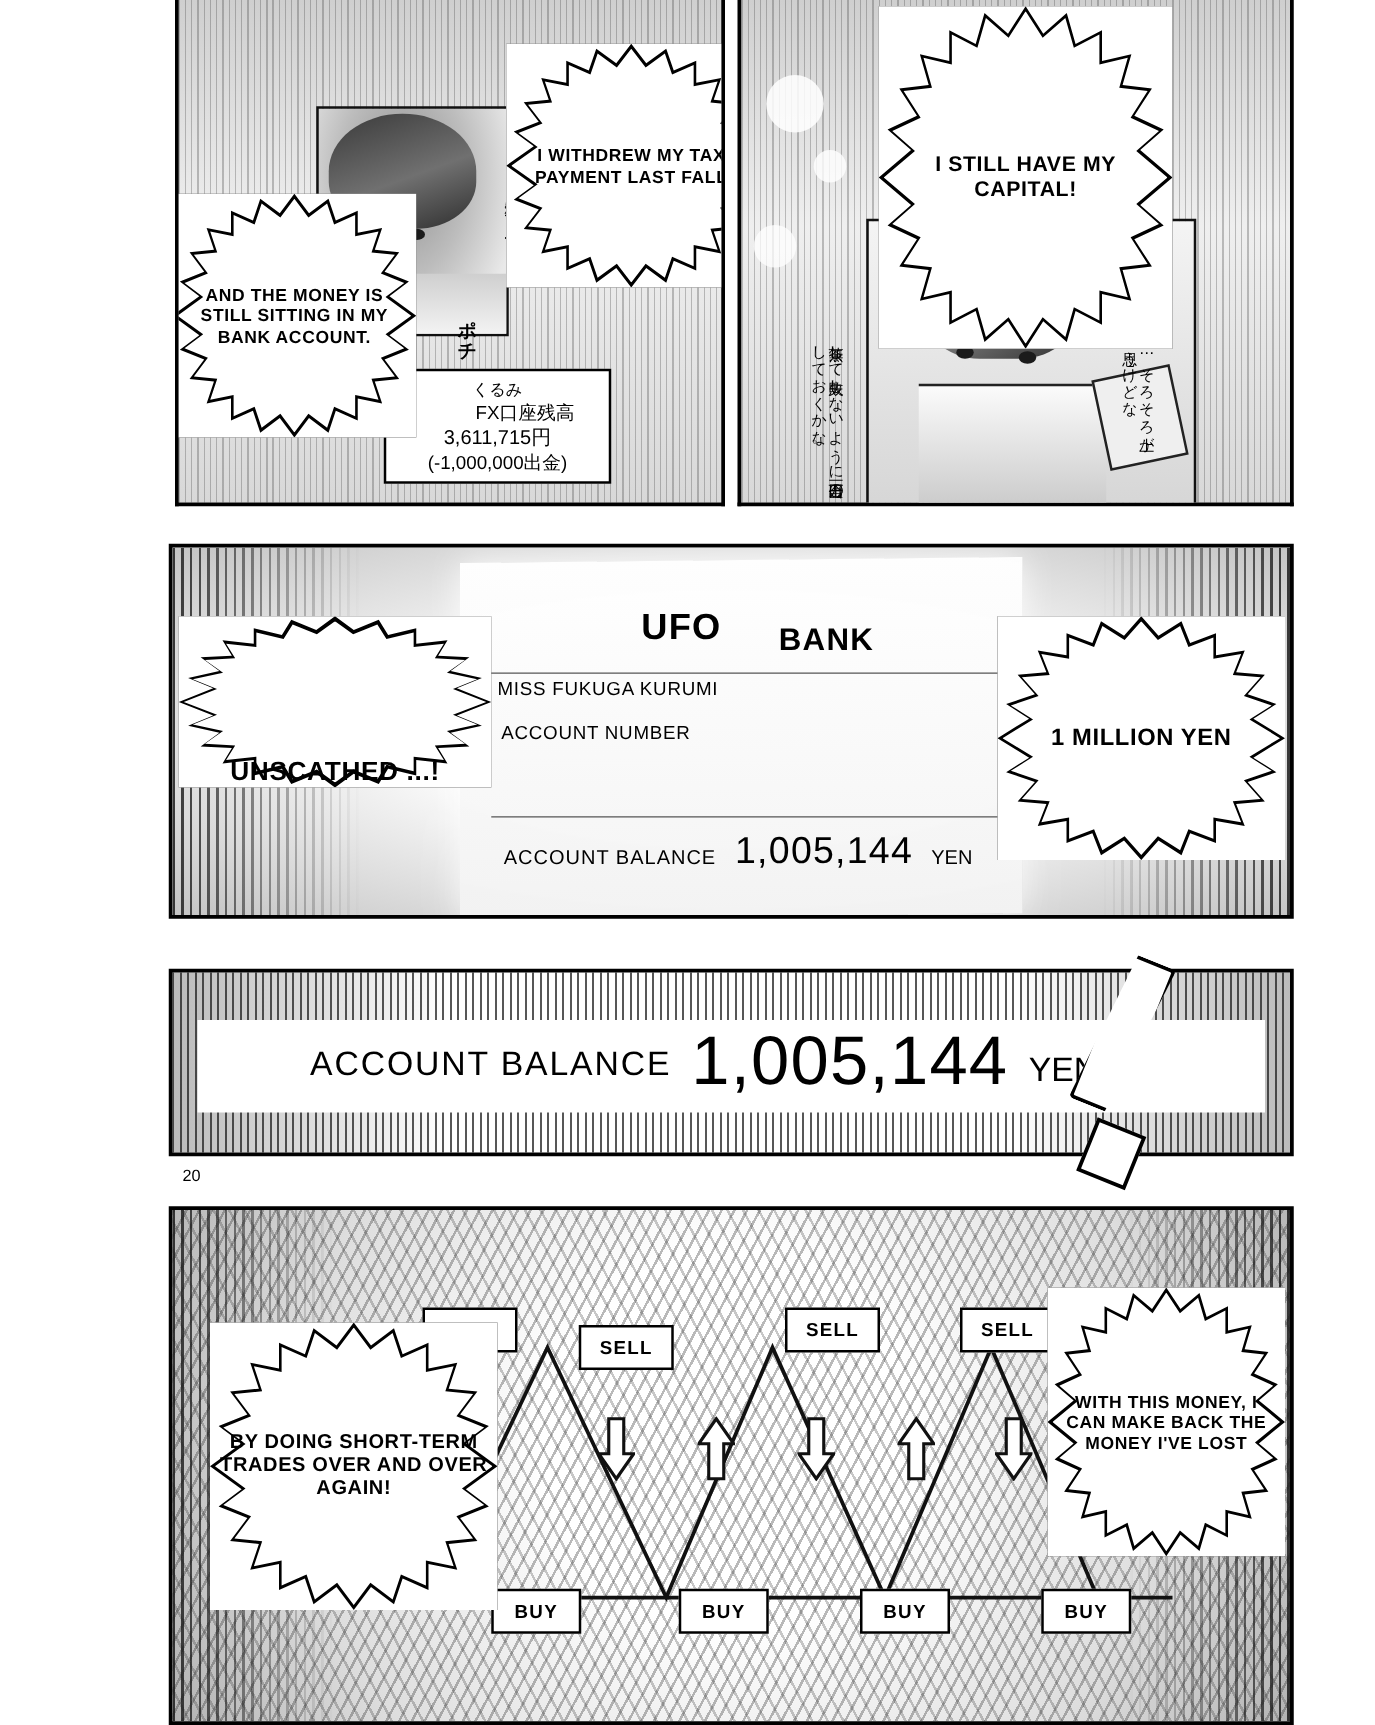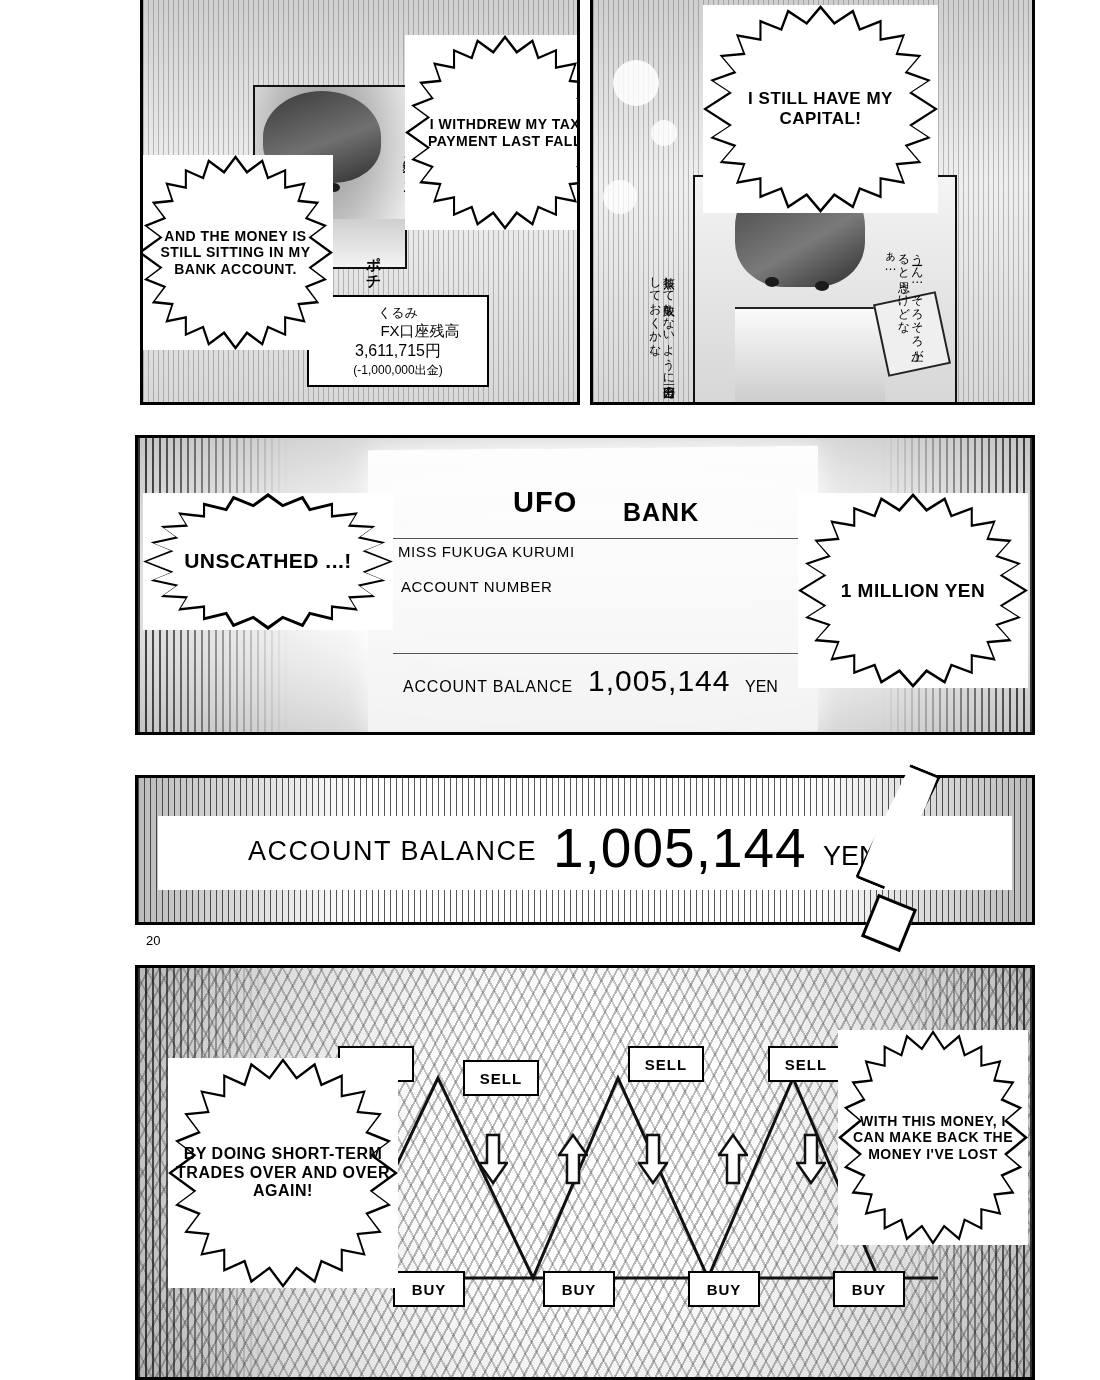--- a/index.html
+++ b/index.html
@@ -118,21 +118,21 @@
     </div>
 
     <div class="vert" style="position:absolute;left:222px;top:246px;font-size:15px;font-weight:700;">ポチ</div>
 
     <div class="vert" style="position:absolute;left:258px;top:150px;font-size:13px;">退税金避っと…</div>
 
     <div class="rect" style="left:164px;top:295px;width:178px;height:88px;flex-direction:column;background:#fff;">
       <div style="font-size:13px;">くるみ</div>
       <div style="font-size:15px;margin-left:44px;">FX口座残高</div>
       <div style="font-size:16px;">3,611,715円</div>
-      <div style="font-size:12px;">(-1,000,000出金)</div>
+      <div style="font-size:15px;">(-1,000,000出金)</div>
     </div>
 
     <div class="burst" style="left:-5px;top:155px;width:195px;height:195px;font-size:14px;">
       <div class="edge burst-shape"></div>
       <div class="face burst-shape"></div>
       <div class="inner">AND THE MONEY IS STILL SITTING IN MY BANK ACCOUNT.</div>
     </div>
 
     <div class="burst" style="left:262px;top:35px;width:200px;height:195px;font-size:14px;">
       <div class="edge burst-shape"></div>
@@ -153,21 +153,21 @@
                   background:linear-gradient(150deg,#3d3d3d,#7a7a7a 60%,#2e2e2e);"></div>
       <div style="position:absolute;left:70px;top:100px;width:14px;height:10px;border-radius:50%;background:#1b1b1b;"></div>
       <div style="position:absolute;left:120px;top:104px;width:14px;height:10px;border-radius:50%;background:#1b1b1b;"></div>
       <div style="position:absolute;left:40px;top:130px;width:150px;height:100px;background:linear-gradient(180deg,#fbfbfb,#c9c9c9);border-top:2px solid #222;"></div>
       <div style="position:absolute;left:185px;top:120px;width:60px;height:70px;background:#efefef;border:2px solid #222;transform:rotate(-12deg);"></div>
     </div>
 
     <div class="vert" style="position:absolute;left:55px;top:268px;font-size:12px;height:110px;">無茶して失敗しないように一〇〇万円出金しておくかな。</div>
     <div class="vert" style="position:absolute;left:290px;top:245px;font-size:12px;height:110px;">うーん…そろそろ上がると思うけどなぁ…</div>
 
-    <div class="burst" style="left:110px;top:5px;width:235px;height:208px;font-size:17px;">
+    <div class="burst" style="left:110px;top:5px;width:235px;height:274px;font-size:17px;">
       <div class="edge burst-shape"></div>
       <div class="face burst-shape"></div>
       <div class="inner">I STILL HAVE MY CAPITAL!</div>
     </div>
   </div>
 
   <div class="panel tone-light" style="left:135px;top:435px;width:900px;height:300px;">
 
     <div class="hatch-left" style="width:150px;"></div>
     <div class="hatch-right" style="width:150px;"></div>
@@ -183,21 +183,21 @@
     <div style="position:absolute;left:485px;top:60px;font-size:25px;font-weight:700;letter-spacing:1px;">BANK</div>
 
     <div style="position:absolute;left:260px;top:105px;font-size:15px;letter-spacing:.6px;">MISS FUKUGA KURUMI</div>
 
     <div style="position:absolute;left:263px;top:140px;font-size:15px;letter-spacing:.6px;">ACCOUNT NUMBER</div>
 
     <div style="position:absolute;left:265px;top:240px;font-size:16px;letter-spacing:.8px;">ACCOUNT BALANCE</div>
     <div style="position:absolute;left:450px;top:226px;font-size:30px;letter-spacing:1px;">1,005,144</div>
     <div style="position:absolute;left:607px;top:240px;font-size:16px;">YEN</div>
 
-    <div class="burst" style="left:5px;top:55px;width:250px;height:137px;font-size:21px;">
+    <div class="burst" style="left:5px;top:55px;width:250px;height:137px;font-size:21px;align-items:flex-end;">
       <div class="edge burst-shape"></div>
       <div class="face burst-shape"></div>
       <div class="inner">UNSCATHED ...!</div>
     </div>
 
     <div class="burst" style="left:660px;top:55px;width:230px;height:195px;font-size:19px;">
       <div class="edge burst-shape"></div>
       <div class="face burst-shape"></div>
       <div class="inner">1 MILLION YEN</div>
     </div>

